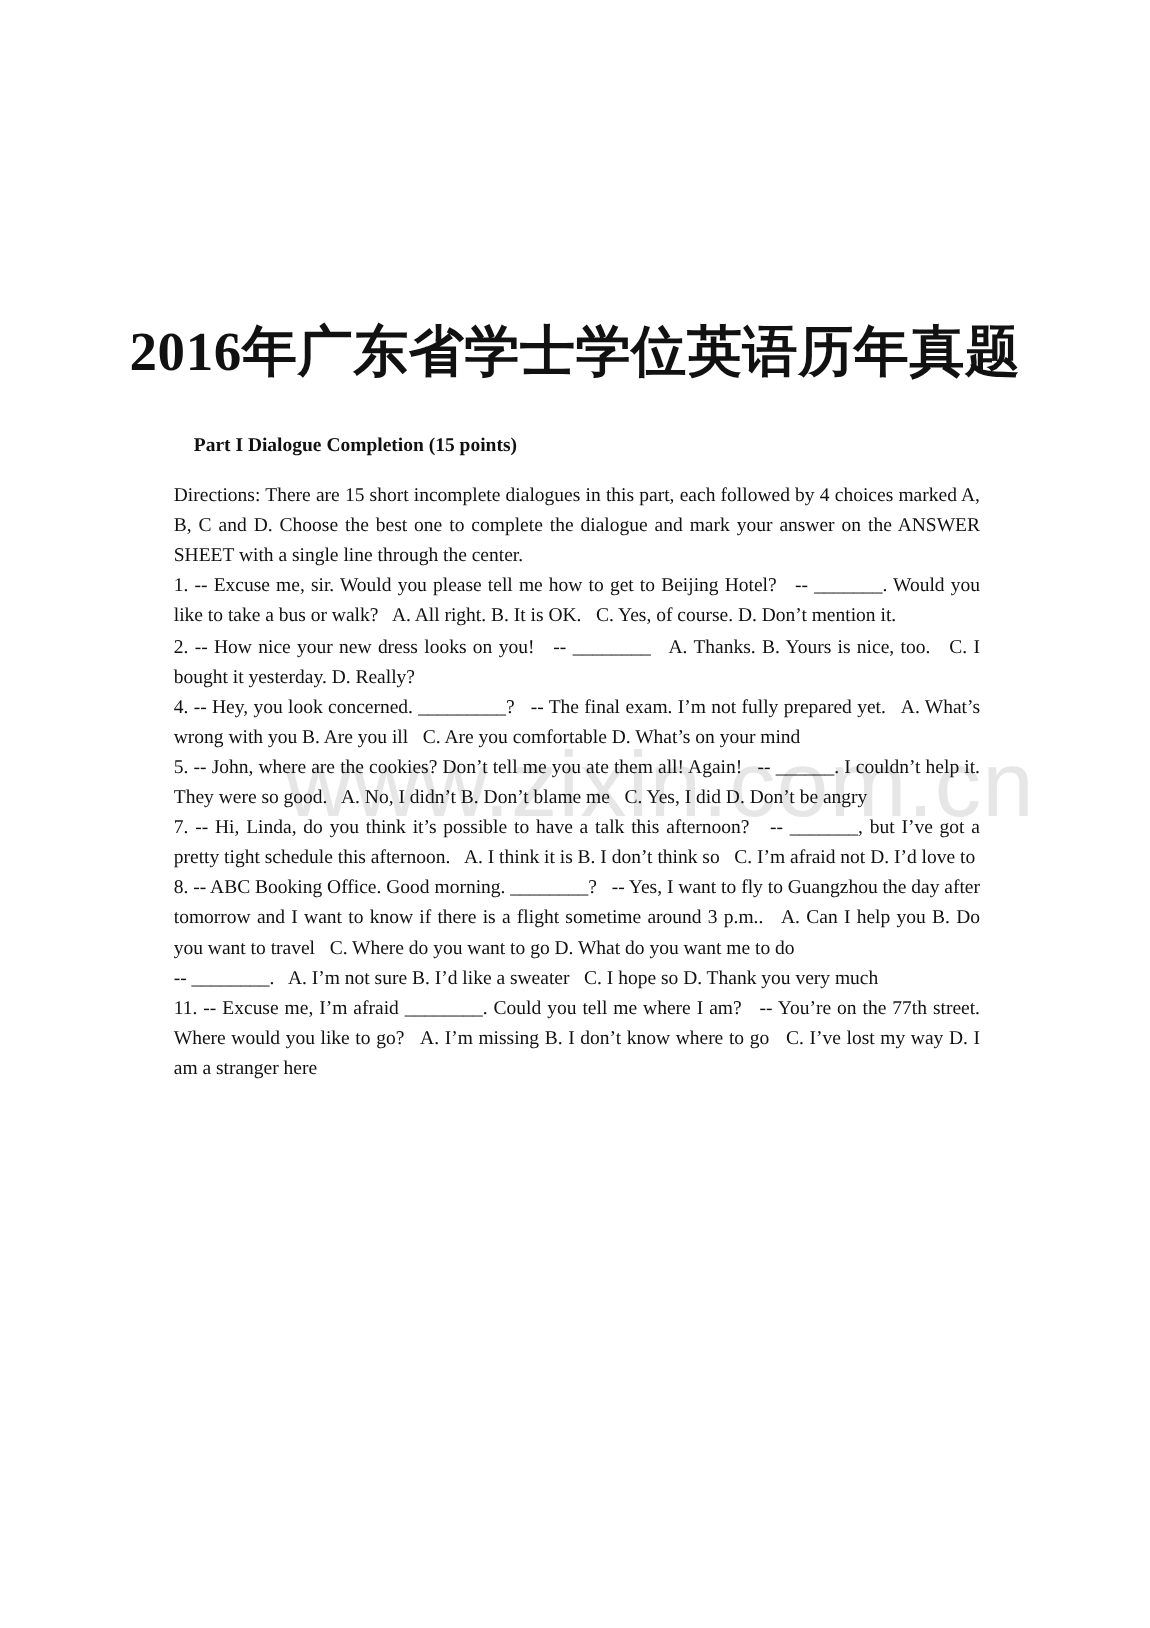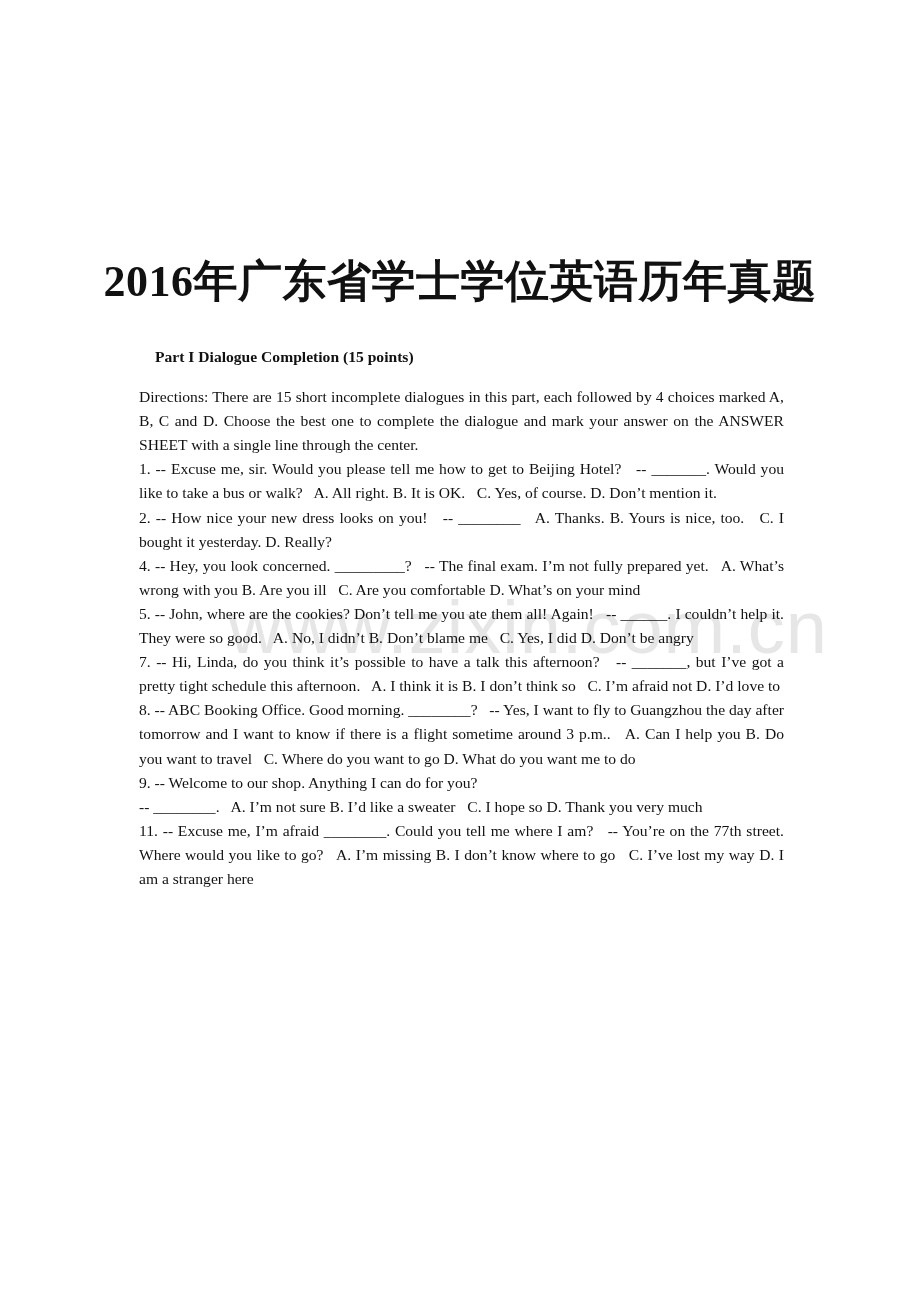--- a/index.html
+++ b/index.html
@@ -77,18 +77,17 @@
   <div class="content">
     <p class="section-heading">Part I Dialogue Completion (15 points)</p>
     <p class="para">Directions: There are 15 short incomplete dialogues in this part, each followed by 4 choices marked A, B, C and D. Choose the best one to complete the dialogue and mark your answer on the ANSWER SHEET with a single line through the center.</p>
 
     <p class="para">1. -- Excuse me, sir. Would you please tell me how to get to Beijing Hotel?&nbsp;&nbsp; -- _______. Would you like to take a bus or walk?&nbsp;&nbsp; A. All right. B. It is OK.&nbsp;&nbsp; C. Yes, of course. D. Don’t mention it.</p>
     <p class="para">2. -- How nice your new dress looks on you!&nbsp;&nbsp; -- ________&nbsp;&nbsp; A. Thanks. B. Yours is nice, too.&nbsp;&nbsp; C. I bought it yesterday. D. Really?</p>
     <p class="para">4. -- Hey, you look concerned. _________?&nbsp;&nbsp; -- The final exam. I’m not fully prepared yet.&nbsp;&nbsp; A. What’s wrong with you B. Are you ill&nbsp;&nbsp; C. Are you comfortable D. What’s on your mind</p>
     <p class="para">5. -- John, where are the cookies? Don’t tell me you ate them all! Again!&nbsp;&nbsp; -- ______. I couldn’t help it. They were so good.&nbsp;&nbsp; A. No, I didn’t B. Don’t blame me&nbsp;&nbsp; C. Yes, I did D. Don’t be angry</p>
     <p class="para">7. -- Hi, Linda, do you think it’s possible to have a talk this afternoon?&nbsp;&nbsp; -- _______, but I’ve got a pretty tight schedule this afternoon.&nbsp;&nbsp; A. I think it is B. I don’t think so&nbsp;&nbsp; C. I’m afraid not D. I’d love to</p>
     <p class="para">8. -- ABC Booking Office. Good morning. ________?&nbsp;&nbsp; -- Yes, I want to fly to Guangzhou the day after tomorrow and I want to know if there is a flight sometime around 3 p.m..&nbsp;&nbsp; A. Can I help you B. Do you want to travel&nbsp;&nbsp; C. Where do you want to go D. What do you want me to do</p>
-    <p class="para">9. -- Welcome to our shop. Anything I can do for you?</p>
     <p class="para">-- ________.&nbsp;&nbsp; A. I’m not sure B. I’d like a sweater&nbsp;&nbsp; C. I hope so D. Thank you very much</p>
     <p class="para">11. -- Excuse me, I’m afraid ________. Could you tell me where I am?&nbsp;&nbsp; -- You’re on the 77th street. Where would you like to go?&nbsp;&nbsp; A. I’m missing B. I don’t know where to go&nbsp;&nbsp; C. I’ve lost my way D. I am a stranger here</p>
   </div>
 
 </div>
 
 </body></html>

